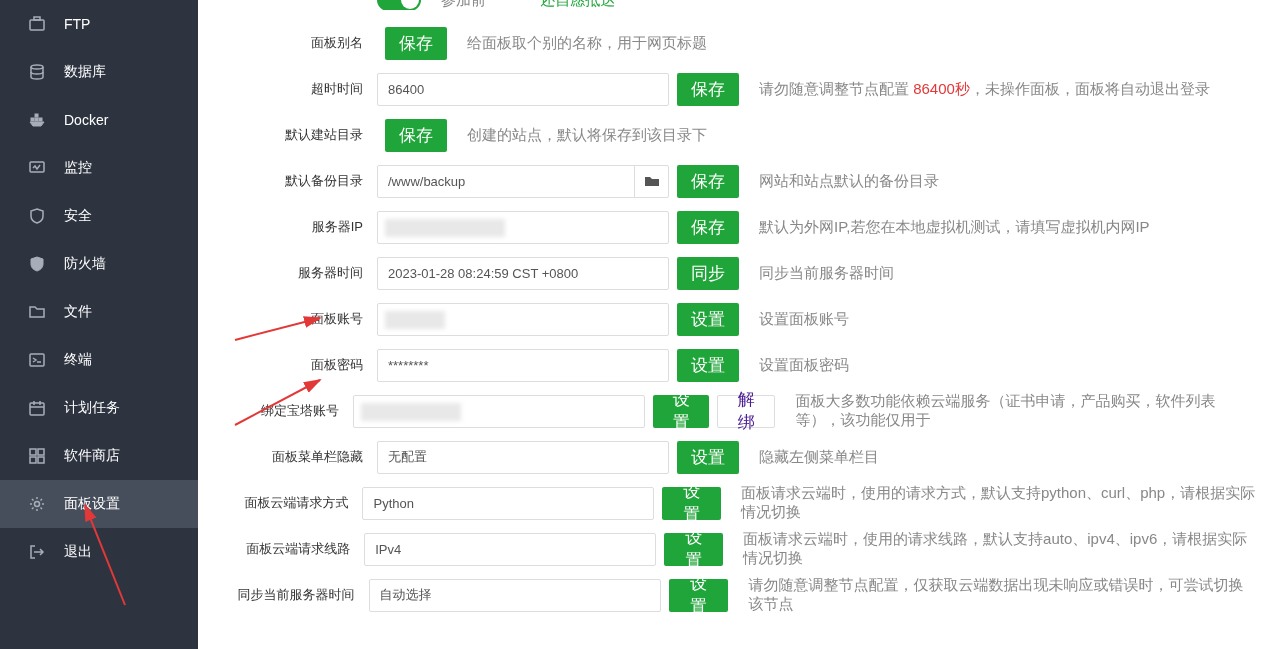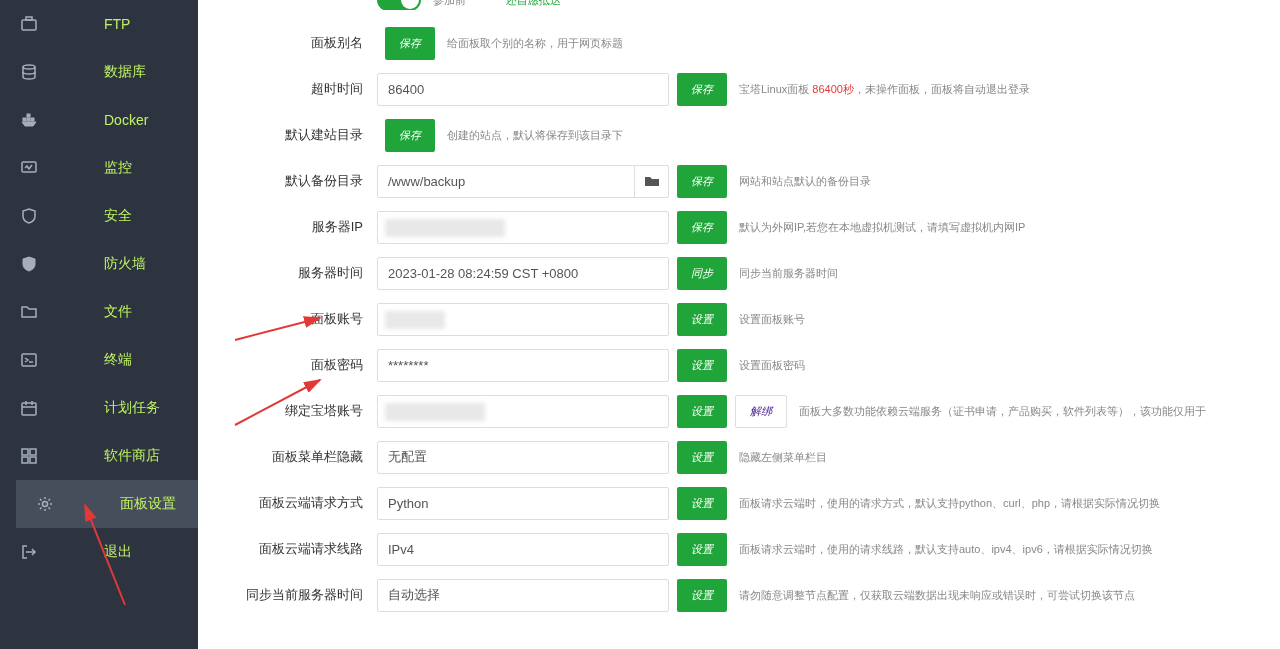--- a/index.html
+++ b/index.html
@@ -21,29 +21,27 @@
       top: 0;
       width: 198px;
       height: 649px;
       background: #2d3440;
       color: #e0e0e0;
     }
     .sidebar-item {
       height: 48px;
       display: flex;
       align-items: center;
-      padding-left: 20px;
+      padding-left: 28px;
       cursor: pointer;
       font-size: 14px;
-      color: #bef264;
-      gap: 48px;
+      color: #ffffff;
     }
     .sidebar-item.active {
       background: #474e5b;
-      margin-left: 16px;
     }
     .sidebar-icon {
       width: 18px;
       height: 18px;
       margin-right: 18px;
       display: flex;
       align-items: center;
       justify-content: center;
     }
     .sidebar-icon svg {
@@ -115,41 +113,40 @@
     .input-icon svg {
       width: 16px;
       height: 16px;
       fill: #555;
     }
     .btn {
       height: 33px;
       padding: 0 14px;
       border: none;
       border-radius: 2px;
-      font-size: 11px;
+      font-size: 17px;
       cursor: pointer;
       margin-left: 8px;
       display: inline-flex;
       align-items: center;
       justify-content: center;
       min-width: 50px;
-      font-style: italic;
     }
     .btn-green {
       background: #20a53a;
       color: #fff;
     }
     .btn-white {
       background: #fff;
       color: #4c1d95;
       border: 1px solid #ddd;
     }
     .form-help {
-      margin-left: 12px;
-      font-size: 11px;
+      margin-left: 20px;
+      font-size: 15px;
       color: #888;
     }
     .form-help .highlight {
       color: #e33838;
     }
     .form-help .link {
       color: #20a53a;
       cursor: pointer;
     }
     .toggle {
@@ -308,21 +305,21 @@
   <div class="form-row">
     <div class="form-label">面板别名</div>
     <button class="btn btn-green">保存</button>
     <span class="form-help">给面板取个别的名称，用于网页标题</span>
   </div>
 
   <div class="form-row">
     <div class="form-label">超时时间</div>
     <div class="form-input-wrap"><input class="form-input" value="86400" style=""></div>
     <button class="btn btn-green">保存</button>
-    <span class="form-help"><span>宝塔Linux面板 </span><span class="highlight">86400秒</span><span>，未操作面板，面板将自动退出登录</span></span>
+    <span class="form-help"><span>请勿随意调整节点配置 </span><span class="highlight">86400秒</span><span>，未操作面板，面板将自动退出登录</span></span>
   </div>
 
   <div class="form-row">
     <div class="form-label">默认建站目录</div>
     <button class="btn btn-green">保存</button>
     <span class="form-help">创建的站点，默认将保存到该目录下</span>
   </div>
 
   <div class="form-row">
     <div class="form-label">默认备份目录</div>

